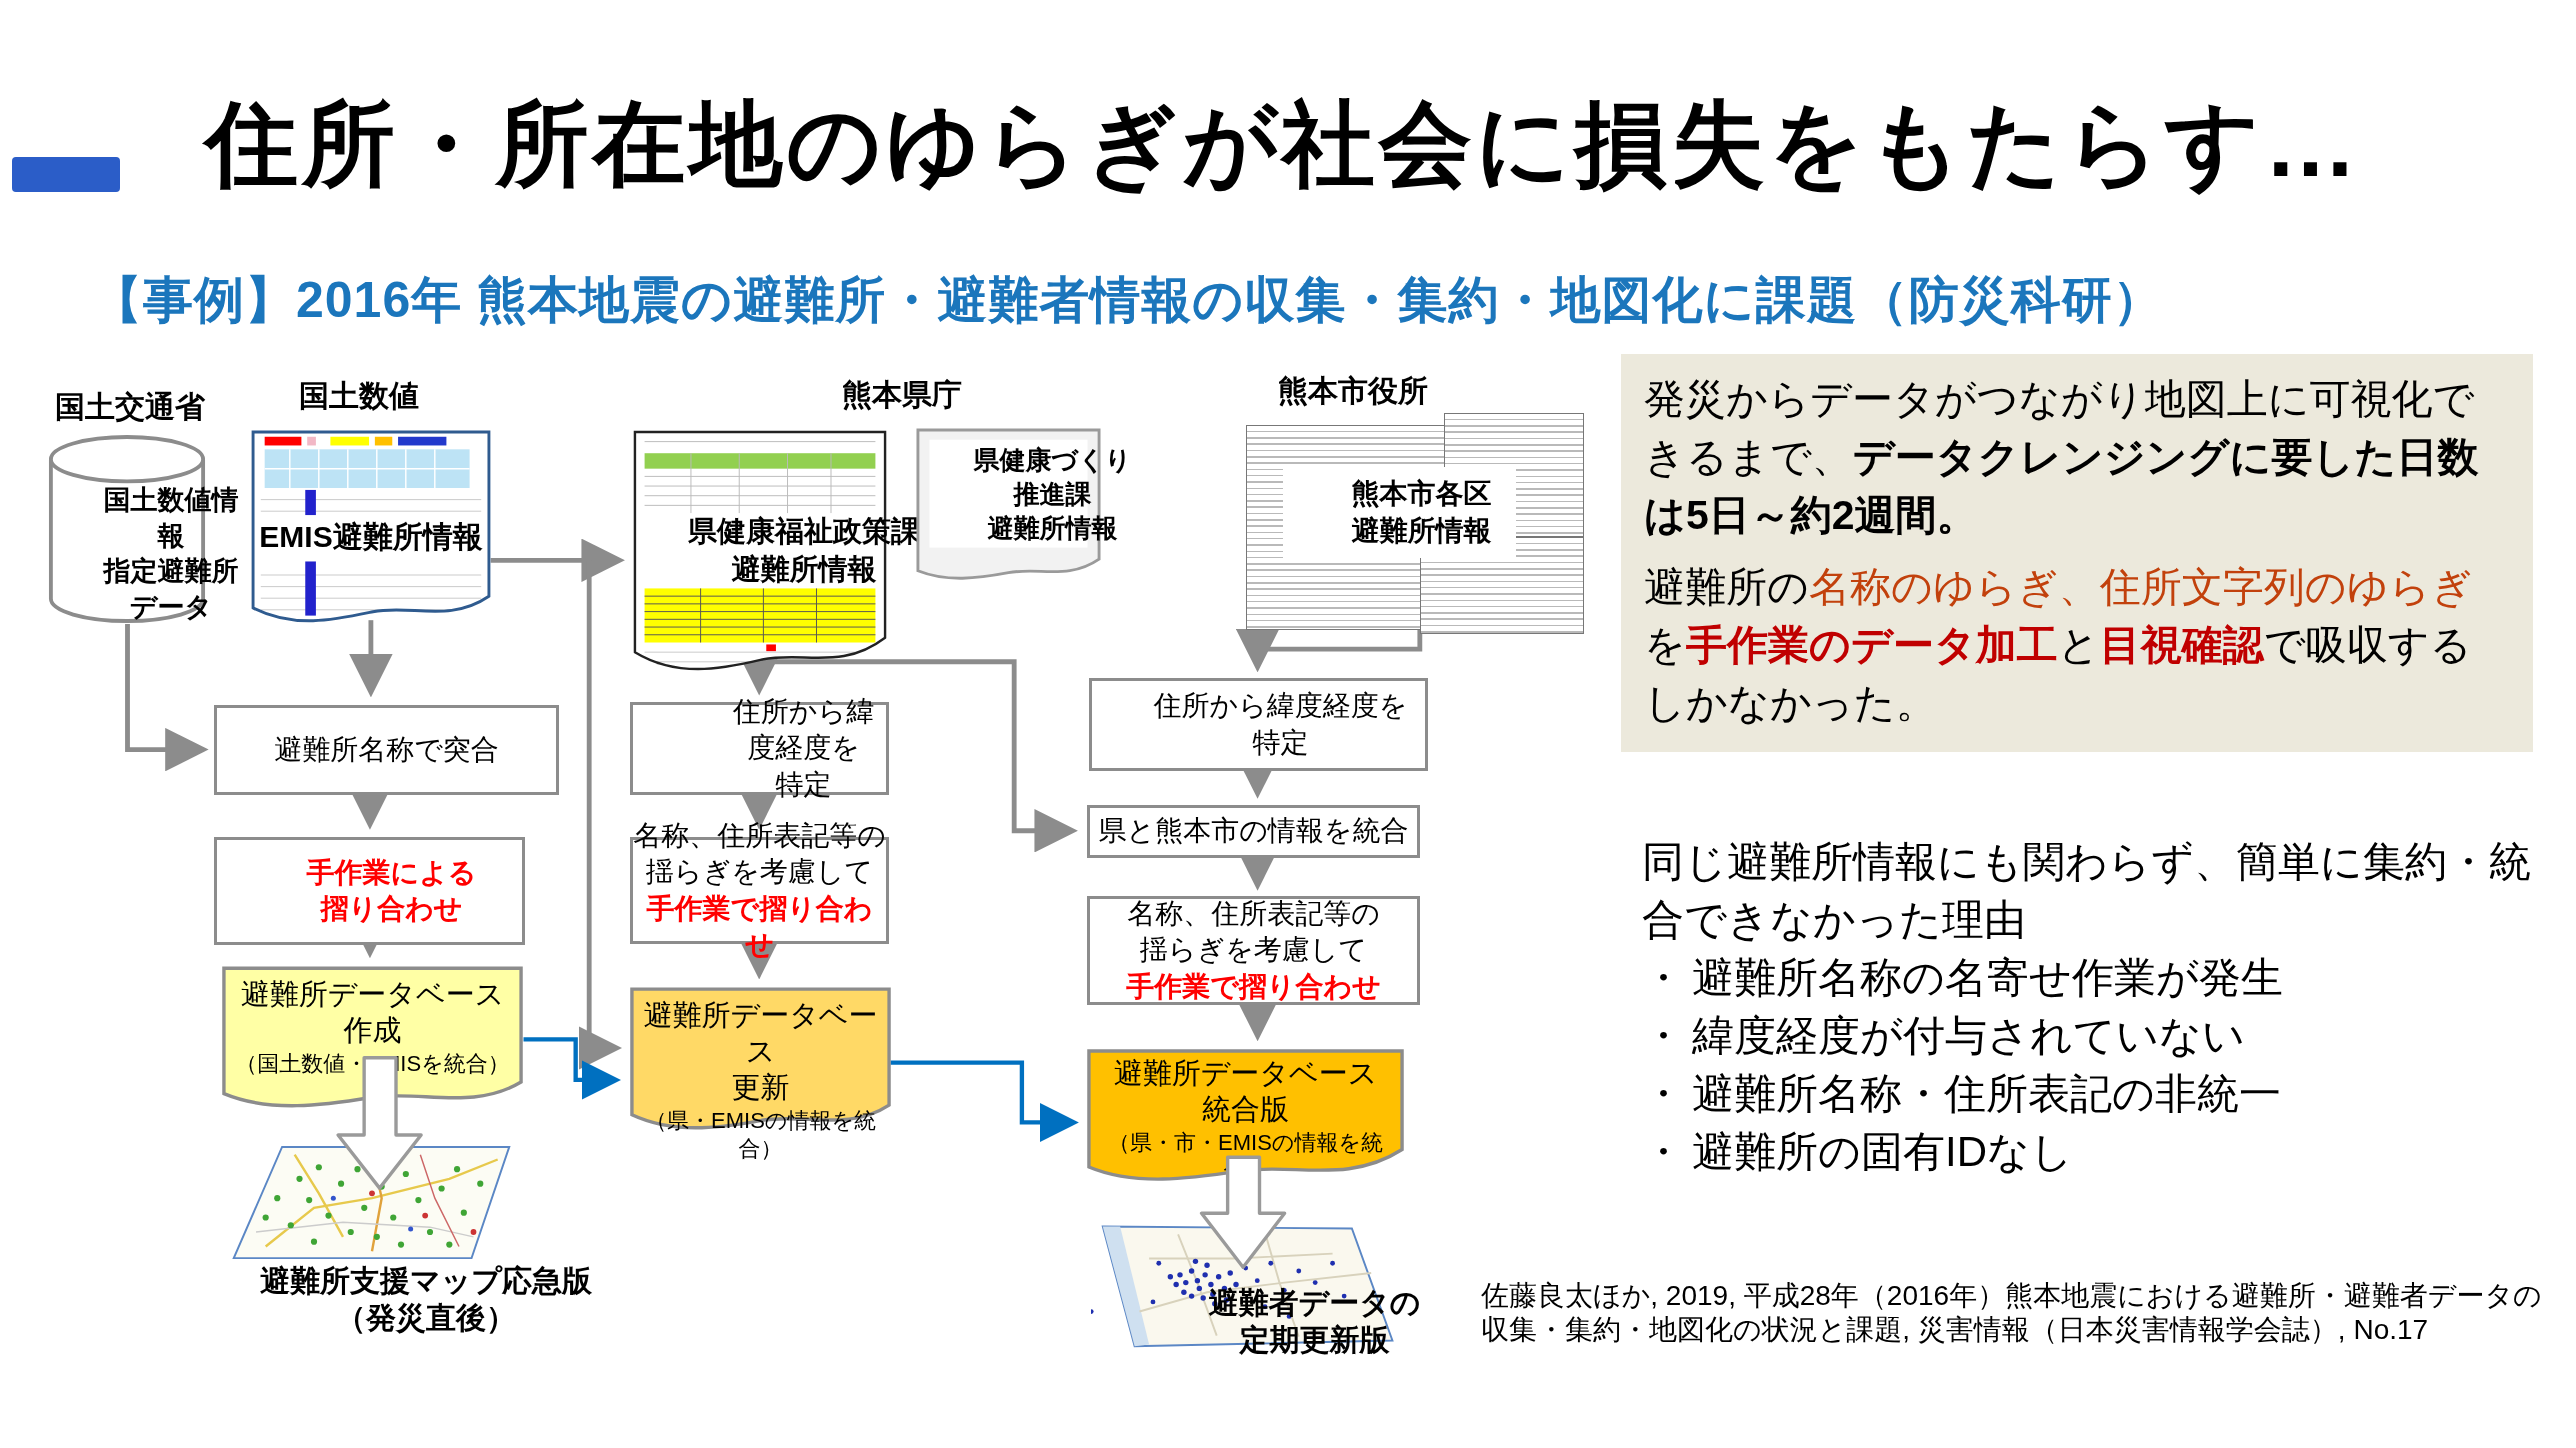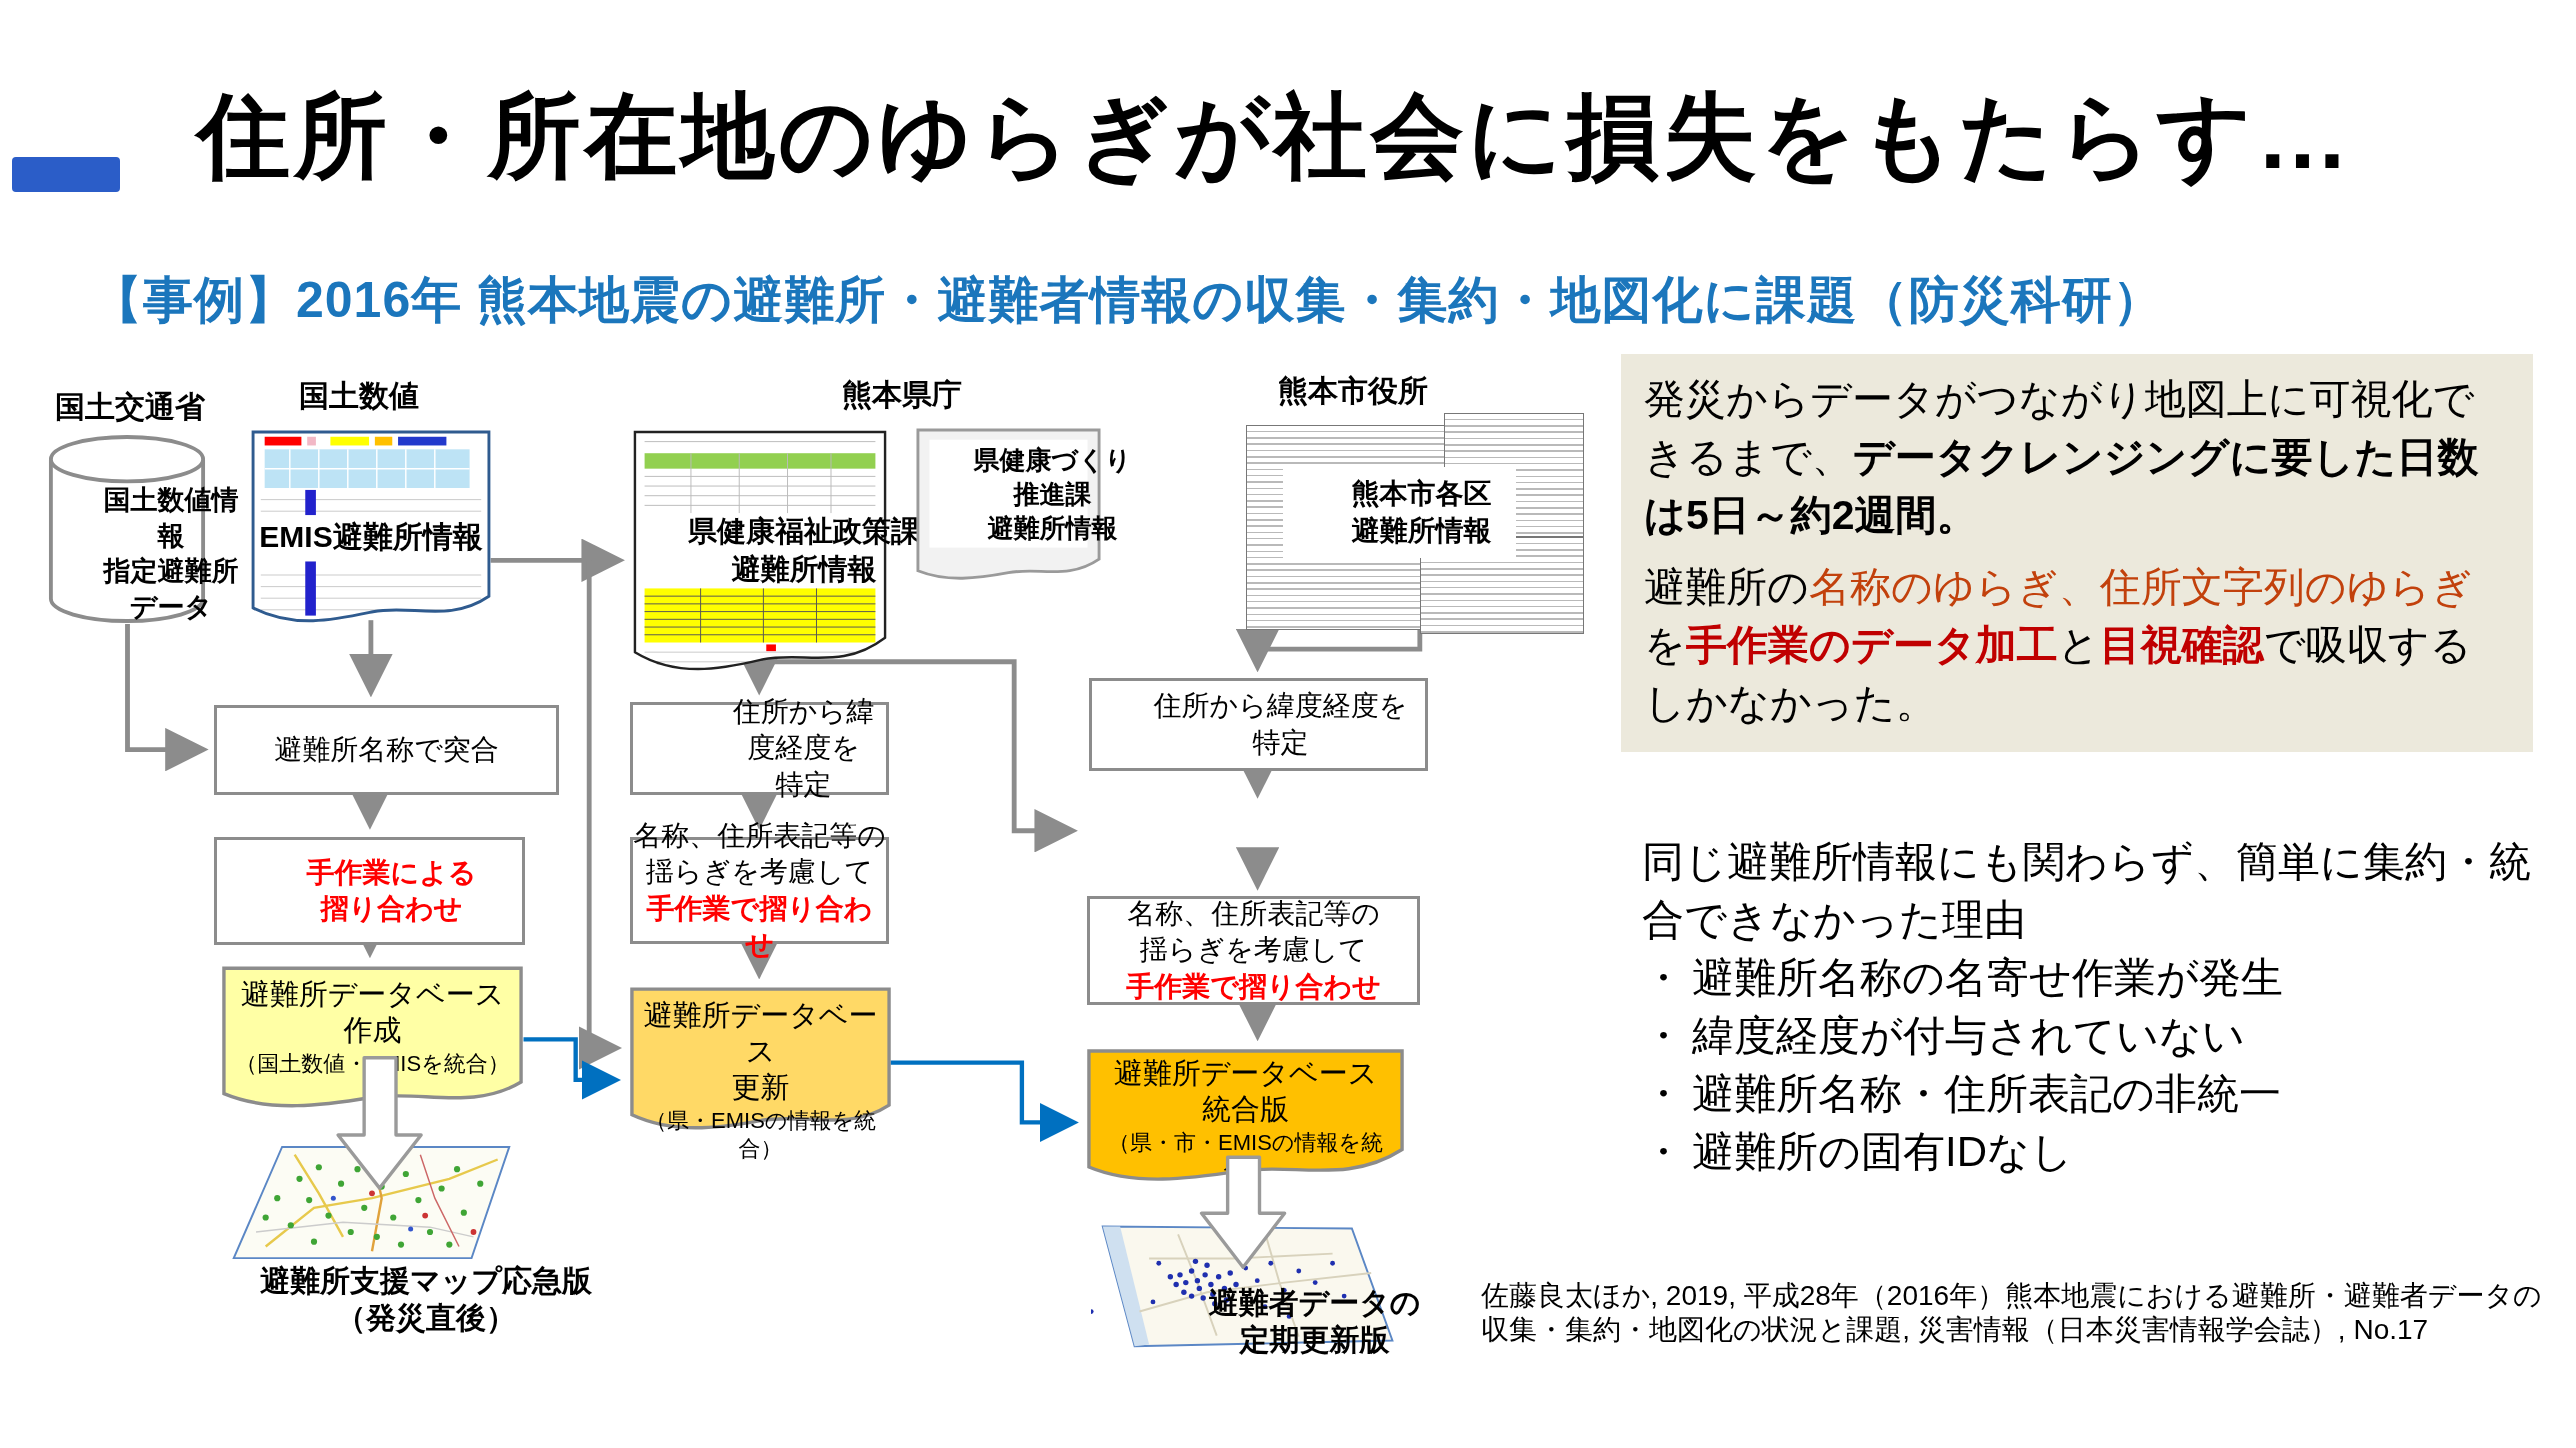--- a/index.html
+++ b/index.html
@@ -4,21 +4,21 @@
 <style>
   html,body{margin:0;padding:0;background:#888;}
   #slide{
     position:relative; width:2576px; height:1449px; background:#fff; overflow:hidden;
     font-family:"Liberation Sans","DejaVu Sans",sans-serif; color:#000;
   }
   .abs{position:absolute;}
   .ml{white-space:pre-line;padding-left:44px;}
   
   .title-dash{left:11.6px; top:157px; width:108px; height:35px; background:#2B5DC8; border-radius:3.9px;}
-  .title{left:189px; top:70px; width:2337px; margin:8px; font-size:93px; font-weight:bold; letter-spacing:3.9px; line-height:1.25;}
+  .title{left:189px; top:70px; width:2337px; margin:16px; font-size:93px; font-weight:bold; letter-spacing:3.9px; line-height:1.25;}
   .subtitle{left:92px; top:267px; width:2415px; font-size:50px; font-weight:bold; color:#1B76BC; letter-spacing:1px;}
   
   .org{font-size:30px; font-weight:bold;}
   
   .fbox{border:3.9px solid #8C8C8C; background:#fff; display:flex; align-items:center; justify-content:center;
         text-align:center; font-size:28px; line-height:1.3; box-sizing:border-box;}
   .redbold{color:#FF0000; font-weight:bold;}
   
   .cyl-label{left:48px; top:483px; width:158px; text-align:center; font-size:27px; font-weight:bold; line-height:1.32;}
   
@@ -292,20 +292,23 @@
       <span class="t">避難所データベース</span>
       <span class="s">更新</span>
       <span class="n">（県・EMISの情報を統合）</span>
     </div>
   </div>
 
   <div class="abs fbox" style="left:1089px;top:678px;width:339px;height:93px;">
     <span class="ml">住所から緯度経度を
 特定</span>
   </div>
+  <div class="abs fbox" style="left:1087px;top:805px;width:333px;height:53px;">
+    <span>県と熊本市の情報を統合</span>
+  </div>
   <div class="abs fbox" style="left:1087px;top:896px;width:333px;height:109px;flex-direction:column;">
     <span>名称、住所表記等の</span>
     <span>揺らぎを考慮して</span>
     <span class="redbold">手作業で摺り合わせ</span>
   </div>
 
   <div class="abs" style="left:1087px;top:1049px;width:317px;height:146px;">
     <svg width="317" height="146" viewBox="0 0 328 151">
       <path d="M2,2 H326 V104 C270,140 215,118 160,126 C105,134 50,142 2,122 Z" fill="#FFC000" stroke="#8C8C8C" stroke-width="3.5"></path>
     </svg>

